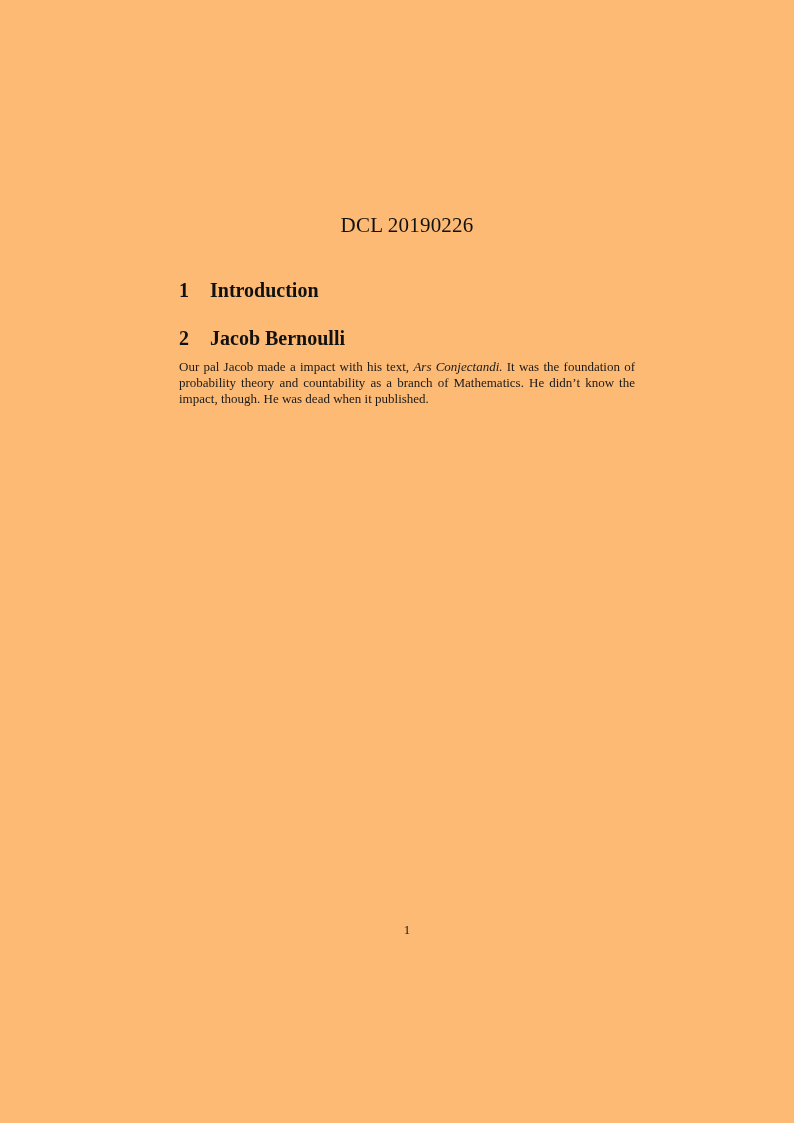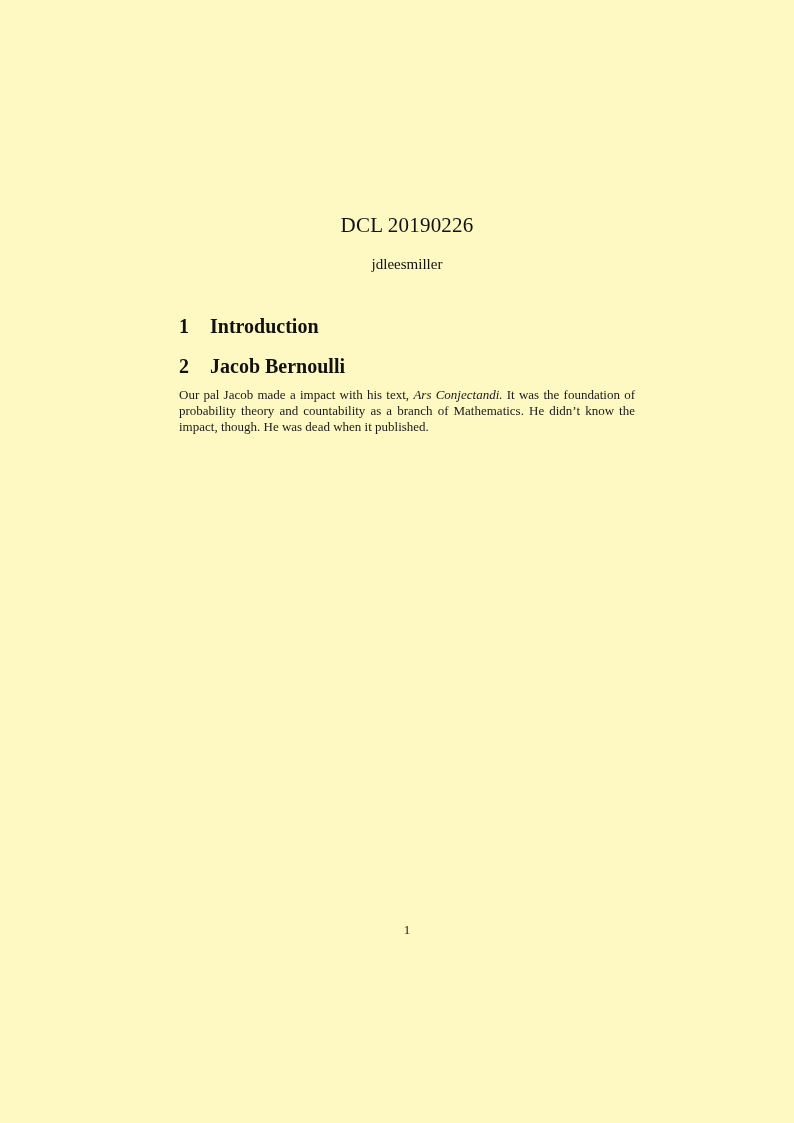--- a/index.html
+++ b/index.html
@@ -4,21 +4,21 @@
 <style>
   html, body {
     margin: 0;
     padding: 0;
     background: #ffffff;
   }
   .page {
     position: relative;
     width: 794px;
     height: 1123px;
-    background: #fef9c3;
+    background: #fdba74;
     color: #111111;
     font-family: "Liberation Serif", "DejaVu Serif", serif;
     overflow: hidden;
   }
   .content {
     position: absolute;
     left: 179px;
     top: 0;
     width: 456px;
     padding-top: 213px;
@@ -44,21 +44,21 @@
   .section-heading {
     margin: 0;
     font-size: 20px;
     font-weight: 700;
     line-height: 1.2;
   }
   .section-heading.first {
     margin-top: 41px;
   }
   .section-heading.second {
-    margin-top: 16px;
+    margin-top: 24px;
   }
   .section-number {
     display: inline-block;
     margin-right: 21px;
   }
   .body-par {
     margin: 9px 0 0 0;
     font-size: 13px;
     line-height: 16px;
     text-align: justify;
@@ -79,21 +79,20 @@
   }
 </style>
 </head>
 <body>
 
 <div class="page">
   <div class="content">
 
     <header>
       <h1 class="doc-title">DCL 20190226</h1>
-      <div class="doc-author">jdleesmiller</div>
     </header>
 
     <section>
       <h2 class="section-heading first"><span class="section-number">1</span><span>Introduction</span></h2>
     </section>
 
     <section>
       <h2 class="section-heading second"><span class="section-number">2</span><span>Jacob Bernoulli</span></h2>
       <p class="body-par"><span>Our pal Jacob made a impact with his text, </span><em>Ars Conjectandi.</em><span> It was the foundation of probability theory and countability as a branch of Mathematics. He didn’t know the impact, though. He was dead when it published.</span></p>
     </section>

